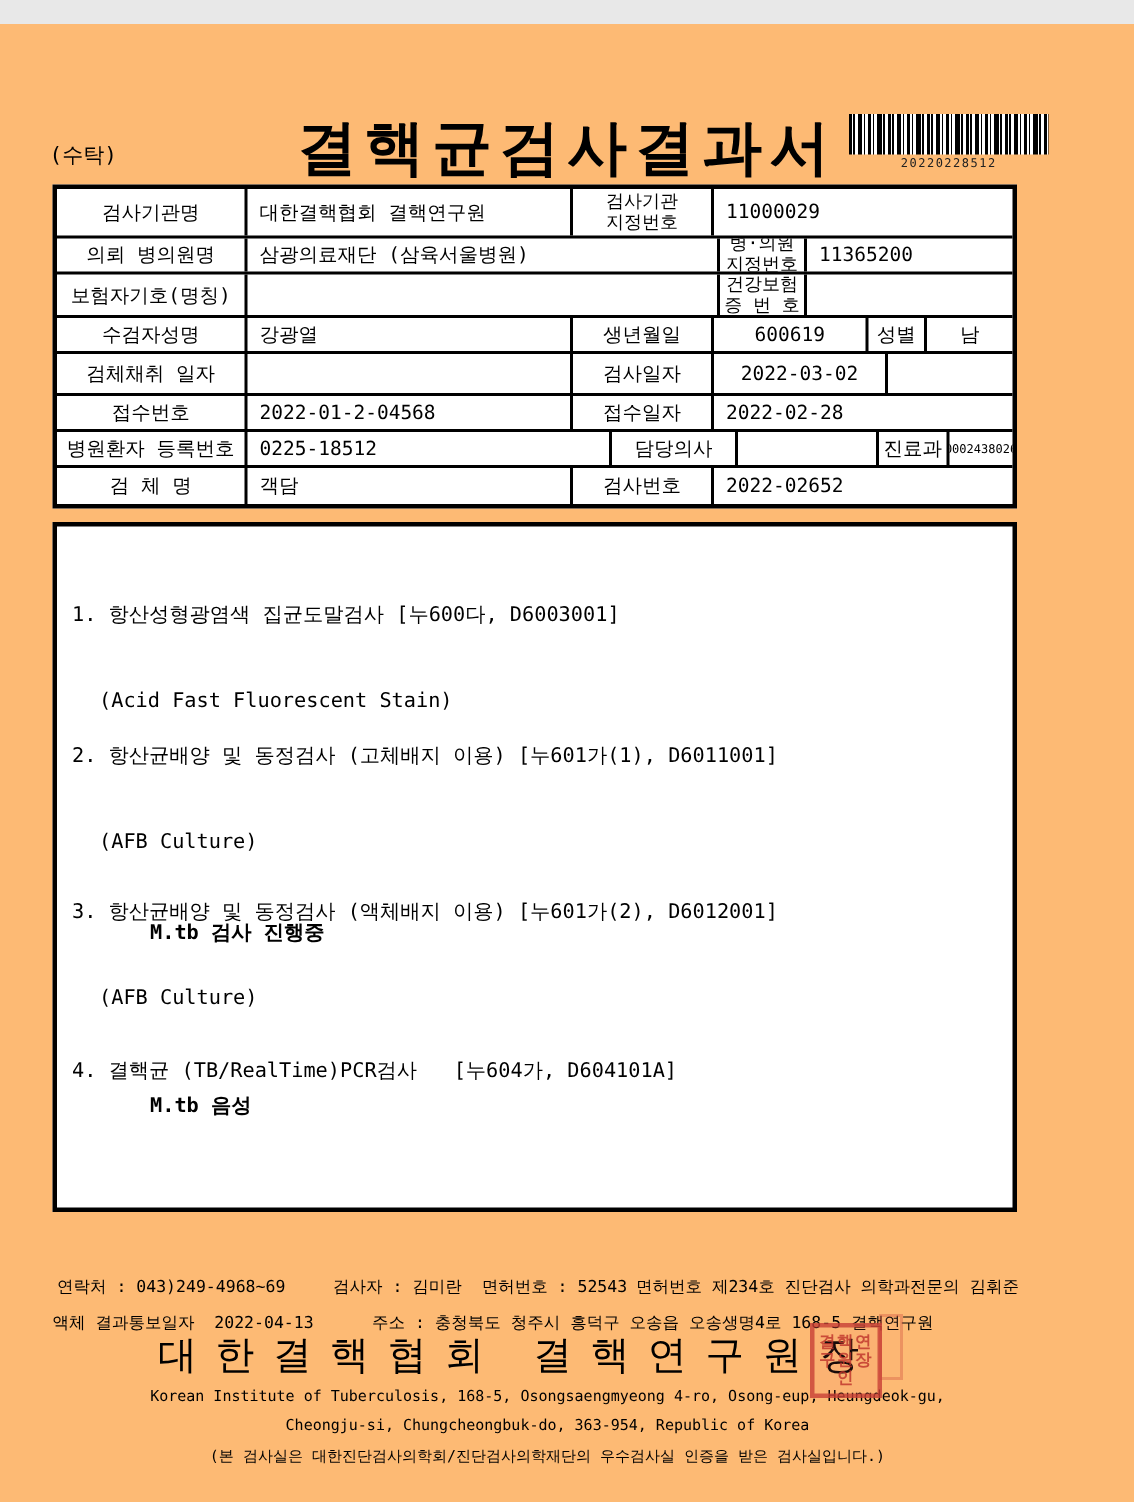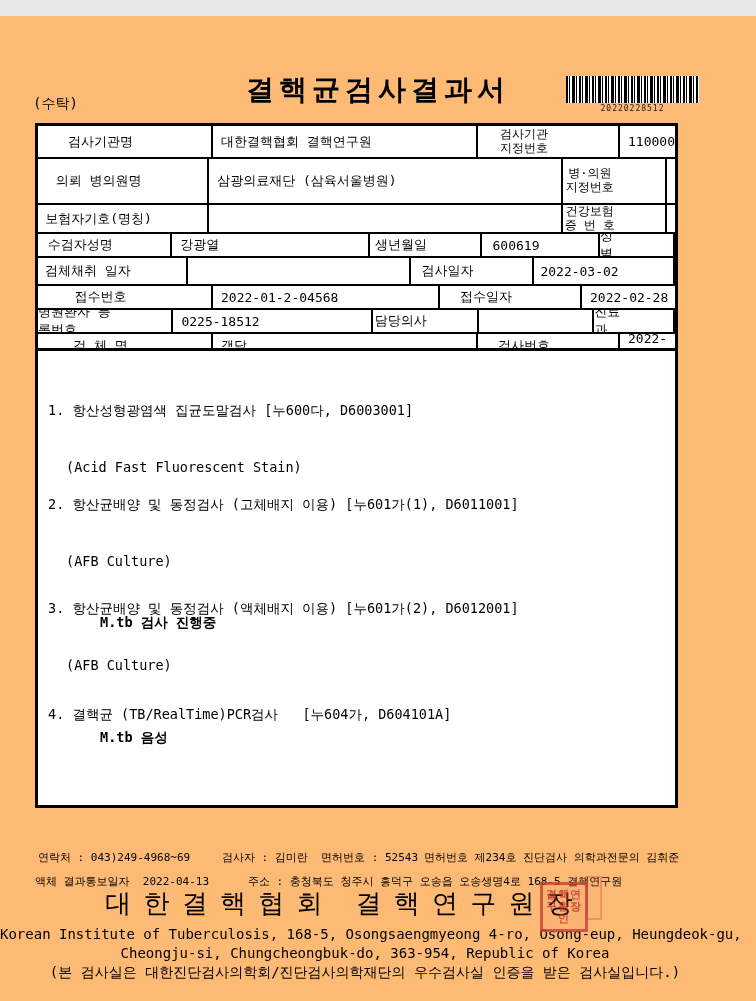--- a/index.html
+++ b/index.html
@@ -4,31 +4,31 @@
 <style>
   * { box-sizing: border-box; margin: 0; padding: 0; }
   html,body { background:#e8e8e8; }
   body { font-family: "DejaVu Sans Mono","DejaVu Sans","Liberation Sans",sans-serif; color:#000; }
   .page { position:relative; width:756px; height:1001px; background:#fdba74; margin:16px auto; overflow:hidden; }
 
   
   .corner-label { position:absolute; left:33px; top:79px; font-size:14px; }
   .doc-title { position:absolute; left:0; top:55px; width:100%; text-align:center;
                font-family:"DejaVu Serif","Liberation Serif",serif; font-weight:bold;
-               font-size:28px; letter-spacing:5px; }
+               font-size:40px; letter-spacing:5px; }
   .barcode { position:absolute; left:566px; top:60px; width:133px; height:27px;
              background:repeating-linear-gradient(to right,
                #000 0px,#000 2px,#fff 2px,#fff 3px,#000 3px,#000 4px,#fff 4px,#fff 6px,
                #000 6px,#000 9px,#fff 9px,#fff 10px,#000 10px,#000 11px,#fff 11px,#fff 13px); }
   .barcode-num { position:absolute; left:566px; top:88px; width:133px; text-align:center;
                  font-size:8px; letter-spacing:1px; color:#222; }
 
   
   .htable { position:absolute; left:35px; top:107px; width:643px; border:3px solid #000; background:#fff; }
-  .trow { display:flex;gap:48px; }
+  .trow { display:flex; }
   .trow + .trow { border-top:2px solid #000; }
   .cell { display:flex; align-items:center; justify-content:center; font-size:13px;
           overflow:hidden; }
   .cell + .cell { border-left:2px solid #000; }
   .val { justify-content:flex-start; padding-left:8px; }
   .ctr { justify-content:center; padding-left:0; }
   .grow { flex:1; }
   .lbl2 { font-size:12px; line-height:1.15; white-space:pre-line; text-align:center; }
   .b { font-weight:normal; }
   .tiny { font-size:8px; letter-spacing:0; }
@@ -38,21 +38,21 @@
              border:3px solid #000; background:#fff; }
   .item { position:absolute; left:10px; font-size:13.5px; white-space:pre; line-height:19px; }
   .isub { margin-left:18px; }
   .ires { margin-left:52px; font-weight:bold; }
 
   
   .fline { position:absolute; font-size:11px; white-space:pre; }
   .org-line { position:absolute; top:870px; left:0; width:680px; text-align:center;
               font-family:"DejaVu Serif","Liberation Serif",serif; font-weight:normal;
               font-size:26px; letter-spacing:2px; white-space:pre; }
-  .cline { position:absolute; left:0; width:730px; text-align:center; font-size:14px; white-space:pre; }
+  .cline { position:absolute; left:0; width:730px; text-align:center; font-size:10px; white-space:pre; }
 
   
   .seal { position:absolute; left:540px; top:866px; width:48px; height:50px;
           border:3px solid rgba(198,62,52,0.78); background:rgba(232,112,100,0.10);
           display:flex; align-items:center; justify-content:center; z-index:5; }
   .seal-text { font-size:11px; line-height:1.1; font-weight:bold; text-align:center;
                color:rgba(190,52,44,0.82); letter-spacing:1px; word-break:break-all;
                width:36px; filter:blur(0.4px); }
   .seal-ghost { position:absolute; left:586px; top:860px; width:16px; height:44px;
                 border:2px solid rgba(198,62,52,0.30); background:rgba(232,112,100,0.06); }
@@ -68,21 +68,21 @@
   <div class="barcode-num">20220228512</div>
 
   <div class="htable">
     <div class="trow" style="height:31px">
       <div class="cell" style="width:125px">검사기관명</div>
       <div class="cell val" style="width:217px">대한결핵협회 결핵연구원</div>
       <div class="cell lbl2" style="width:94px">검사기관
 지정번호</div>
       <div class="cell val grow">11000029</div>
     </div>
-    <div class="trow" style="height:46px">
+    <div class="trow" style="height:24px">
       <div class="cell" style="width:125px">의뢰 병의원명</div>
       <div class="cell val" style="width:315px">삼광의료재단 (삼육서울병원)</div>
       <div class="cell lbl2" style="width:58px">병·의원
 지정번호</div>
       <div class="cell val grow">11365200</div>
     </div>
     <div class="trow" style="height:29px">
       <div class="cell" style="width:125px">보험자기호(명칭)</div>
       <div class="cell val" style="width:315px"></div>
       <div class="cell lbl2" style="width:58px">건강보험
@@ -99,27 +99,27 @@
     </div>
     <div class="trow" style="height:28px">
       <div class="cell" style="width:125px">검체채취 일자</div>
       <div class="cell val" style="width:217px"></div>
       <div class="cell" style="width:94px">검사일자</div>
       <div class="cell val ctr" style="width:116px">2022-03-02</div>
       <div class="cell grow"></div>
     </div>
     <div class="trow" style="height:24px">
       <div class="cell" style="width:125px">접수번호</div>
-      <div class="cell val b" style="width:179px">2022-01-2-04568</div>
+      <div class="cell val b" style="width:217px">2022-01-2-04568</div>
       <div class="cell" style="width:94px">접수일자</div>
       <div class="cell val grow">2022-02-28</div>
     </div>
     <div class="trow" style="height:24px">
       <div class="cell" style="width:125px">병원환자 등록번호</div>
-      <div class="cell val" style="width:217px">0225-18512</div>
+      <div class="cell val" style="width:243px">0225-18512</div>
       <div class="cell" style="width:84px">담당의사</div>
       <div class="cell val" style="width:94px"></div>
       <div class="cell" style="width:47px">진료과</div>
       <div class="cell val ctr tiny grow">0002438026</div>
     </div>
     <div class="trow" style="height:26px">
       <div class="cell" style="width:125px">검 체 명</div>
       <div class="cell val" style="width:217px">객담</div>
       <div class="cell" style="width:94px">검사번호</div>
       <div class="cell val b grow">2022-02652</div>

